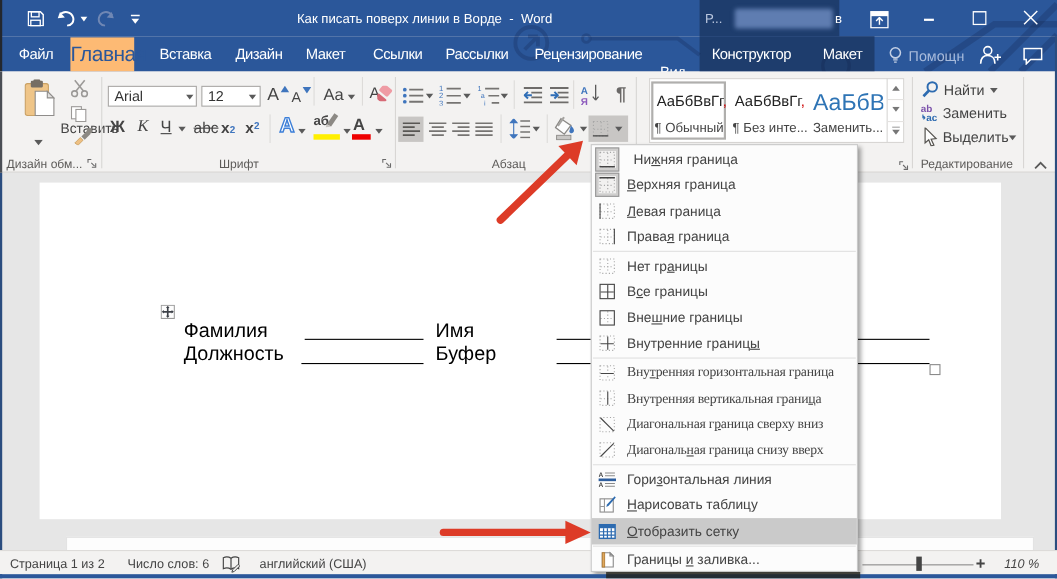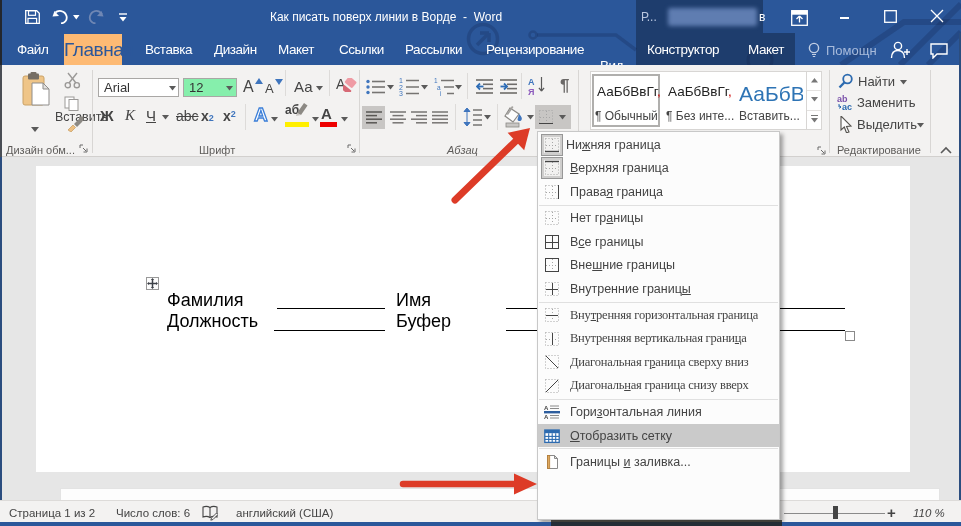--- a/index.html
+++ b/index.html
@@ -164,21 +164,21 @@
 <svg class="abs" style="left:67px;top:116px;" width="17" height="16" viewBox="0 0 17 16">
   <path d="M1 14 L6 9 l2.5 2.5 L4 16 z" fill="#eec083" stroke="#c49b5d" stroke-width="0.7"></path>
   <path d="M7 8 l5.5-5.5 3 3 L10 11 z" fill="#8c8984"></path>
   <rect x="12" y="0.5" width="4.5" height="4.5" fill="#8c8984"></rect>
 </svg>
 
 <div class="abs" style="left:98px;top:78px;width:81px;height:19px;background:#fff;border:1px solid #a9a7a5;font-size:13px;color:#333;padding:1px 0 0 5px;">Arial</div>
 <svg class="abs" style="left:169px;top:86px;" width="8" height="5">
     <path d="M0 0 h7 l-3.5 4.5 z" fill="#5a5a5a"></path>
   </svg>
-<div class="abs" style="left:183px;top:78px;width:54px;height:19px;background:#86efac;border:1px solid #a9a7a5;font-size:13px;color:#333;padding:1px 0 0 5px;">12</div>
+<div class="abs" style="left:183px;top:78px;width:54px;height:19px;background:#ffffff;border:1px solid #a9a7a5;font-size:13px;color:#333;padding:1px 0 0 5px;">12</div>
 <svg class="abs" style="left:226px;top:86px;" width="8" height="5">
     <path d="M0 0 h7 l-3.5 4.5 z" fill="#5a5a5a"></path>
   </svg>
 <div class="abs rbtxt" style="left:243px;top:78px;font-size:16px;">А</div>
 <svg class="abs" style="left:255px;top:78px;" width="8" height="6">
     <path d="M4 0 l4 6 h-8 z" fill="#3f75bd"></path>
   </svg>
 <div class="abs rbtxt" style="left:265px;top:81px;font-size:13px;">А</div>
 <svg class="abs" style="left:275px;top:79px;" width="8" height="6">
     <path d="M0 0 h8 l-4 6 z" fill="#3f75bd"></path>
@@ -380,21 +380,21 @@
     <path d="M0 0 h7 l-3.5 4.5 z" fill="#5a5a5a"></path>
   </svg>
 
 <div class="abs" style="left:590px;top:71px;width:232px;height:59px;background:#fff;border:1px solid #d8d6d4;"></div>
 <div class="abs" style="left:592px;top:74px;width:68px;height:53px;background:#fff;border:2px solid #b0afad;"></div>
 <div class="abs" style="left:597px;top:84px;font-size:13.5px;color:#222;">АаБбВвГг<span style="color:#c00;">,</span></div>
 <div class="abs" style="left:595px;top:109px;font-size:12px;color:#444;">¶ Обычный</div>
 <div class="abs" style="left:668px;top:84px;font-size:13.5px;color:#222;">АаБбВвГг<span style="color:#c00;">,</span></div>
 <div class="abs" style="left:666px;top:109px;font-size:12px;color:#444;">¶ Без инте...</div>
 <div class="abs" style="left:739px;top:82px;font-size:21px;color:#2e74b5;width:64px;overflow:hidden;white-space:nowrap;">АаБбВв</div>
-<div class="abs" style="left:739px;top:109px;font-size:12px;color:#444;">Вставить...</div>
+<div class="abs" style="left:739px;top:109px;font-size:12px;color:#444;">Заменить...</div>
 <div class="abs" style="left:806px;top:71px;width:1px;height:59px;background:#d8d6d4;"></div>
 <div class="abs" style="left:807px;top:90px;width:15px;height:1px;background:#e4e2e0;"></div>
 <div class="abs" style="left:807px;top:110px;width:15px;height:1px;background:#e4e2e0;"></div>
 <svg class="abs" style="left:811px;top:78px;" width="8" height="5">
     <path d="M3.5 0 L7 4.5 H0 z" fill="#777"></path>
   </svg>
 <svg class="abs" style="left:811px;top:97px;" width="8" height="5">
     <path d="M0 0 h7 l-3.5 4.5 z" fill="#777"></path>
   </svg>
 <svg class="abs" style="left:811px;top:115px;" width="8" height="9" viewBox="0 0 8 9">
@@ -442,21 +442,21 @@
 <div class="gsep" style="left:930px;"></div>
 <div class="glabel" style="left:6px;">Дизайн обм...</div>
 <svg class="abs" style="left:79px;top:144px;" width="10" height="10" viewBox="0 0 10 10">
     <g stroke="#6a6a6a" fill="none">
       <path d="M1 4 V1 h3"></path>
       <path d="M4 4 L7 7"></path>
       <path d="M8 4.5 V8 H4.5"></path>
     </g>
   </svg>
 <div class="glabel" style="left:199px;">Шрифт</div>
-<div class="glabel" style="left:447px;font-style:italic;">Абзац</div>
+<div class="glabel" style="left:447px;">Абзац</div>
 <div class="glabel" style="left:837px;">Редактирование</div>
 
 <div id="docarea"></div>
 <div id="page"></div>
 <div id="edgeL"></div>
 <div class="abs" style="left:0;top:65px;width:1.5px;height:92px;background:#4a4e55;"></div>
 <div id="edgeR"></div>
 
 <svg class="abs" style="left:146px;top:277px;" width="13" height="13" viewBox="0 0 13 13">
     <rect x="0.5" y="0.5" width="12" height="12" fill="#fdfdfd" stroke="#999"></rect>
@@ -514,35 +514,46 @@
         <svg width="16" height="16" viewBox="0 0 16 16">
           <rect x="0" y="0" width="16" height="16" fill="#f2f1f0"></rect>
           <g stroke="#a6a6a6" fill="none" stroke-dasharray="1 2">
             <rect x="1.5" y="1.5" width="13" height="13"></rect>
             <line x1="2" y1="8.5" x2="14" y2="8.5"></line>
             <line x1="8.5" y1="2" x2="8.5" y2="14"></line>
           </g>
           <line x1="1" y1="14.5" x2="15" y2="14.5" stroke="#444" stroke-width="1.4"></line>
         </svg>
       </span>
-      <span class="tx" style="margin-left:3px;">Ни<u>ж</u>няя граница</span>
+      <span class="tx" style="margin-left:13px;">Ни<u>ж</u>няя граница</span>
     </div>
   <div class="mi">
       <span class="ic iboxed">
         <svg width="16" height="16" viewBox="0 0 16 16">
           <rect x="0" y="0" width="16" height="16" fill="#f2f1f0"></rect>
           <g stroke="#a6a6a6" fill="none" stroke-dasharray="1 2">
             <rect x="1.5" y="1.5" width="13" height="13"></rect>
             <line x1="2" y1="8.5" x2="14" y2="8.5"></line>
             <line x1="8.5" y1="2" x2="8.5" y2="14"></line>
           </g>
           <line x1="1" y1="1.5" x2="15" y2="1.5" stroke="#444" stroke-width="1.4"></line>
         </svg>
       </span>
       <span class="tx" style="margin-left:7px;"><u>В</u>ерхняя граница</span>
+    </div>
+  <div class="mi">
+      <span class="ic"><svg width="16" height="16" viewBox="0 0 16 16">
+          <g stroke="#a6a6a6" fill="none" stroke-dasharray="1 2">
+            <rect x="1.5" y="1.5" width="13" height="13"></rect>
+            <line x1="2" y1="8.5" x2="14" y2="8.5"></line>
+            <line x1="8.5" y1="2" x2="8.5" y2="14"></line>
+          </g>
+          <line x1="1.5" y1="1" x2="1.5" y2="15" stroke="#444"></line>
+        </svg></span>
+      <span class="tx"><u>Л</u>евая граница</span>
     </div>
   <div class="mi">
       <span class="ic"><svg width="16" height="16" viewBox="0 0 16 16">
           <g stroke="#a6a6a6" fill="none" stroke-dasharray="1 2">
             <rect x="1.5" y="1.5" width="13" height="13"></rect>
             <line x1="2" y1="8.5" x2="14" y2="8.5"></line>
             <line x1="8.5" y1="2" x2="8.5" y2="14"></line>
           </g>
           <line x1="14.5" y1="1" x2="14.5" y2="15" stroke="#444"></line>
         </svg></span>
@@ -633,20 +644,29 @@
           </g>
           <g stroke="#8a8a8a">
             <line x1="6" y1="2" x2="15" y2="2"></line>
             <line x1="6" y1="4.5" x2="15" y2="4.5"></line>
             <line x1="6" y1="11.5" x2="15" y2="11.5"></line>
             <line x1="6" y1="14" x2="15" y2="14"></line>
           </g>
           <rect x="0" y="7" width="16" height="2.4" fill="#2e5e9e"></rect>
         </svg></span>
       <span class="tx">Гори<u>з</u>онтальная линия</span>
+    </div>
+  <div class="mi">
+      <span class="ic"><svg width="16" height="16" viewBox="0 0 16 16">
+          <rect x="1.5" y="2.5" width="12" height="12" stroke="#8a8a8a" fill="#fff"></rect>
+          <line x1="5.5" y1="2.5" x2="5.5" y2="14.5" stroke="#9a9a9a"></line>
+          <line x1="1.5" y1="9.5" x2="5.5" y2="9.5" stroke="#9a9a9a"></line>
+          <path d="M14.8 0.2 L15.8 1.2 L9.3 8.7 L7.2 9.8 L7.8 7.6 Z" fill="#2d6bb0"></path>
+        </svg></span>
+      <span class="tx"><u>Н</u>арисовать таблицу</span>
     </div>
   <div class="mi mhl">
       <span class="ic"><svg width="16" height="16" viewBox="0 0 16 16">
           <rect x="0.8" y="2" width="14.4" height="12.4" fill="#fff" stroke="#2d6bb0" stroke-width="1.3"></rect>
           <rect x="0.8" y="2" width="14.4" height="3.2" fill="#2d6bb0"></rect>
           <g stroke="#2d6bb0" stroke-width="1.1">
             <line x1="1" y1="8.4" x2="15" y2="8.4"></line>
             <line x1="1" y1="11.4" x2="15" y2="11.4"></line>
             <line x1="4.7" y1="5.2" x2="4.7" y2="14"></line>
             <line x1="8.2" y1="5.2" x2="8.2" y2="14"></line>

